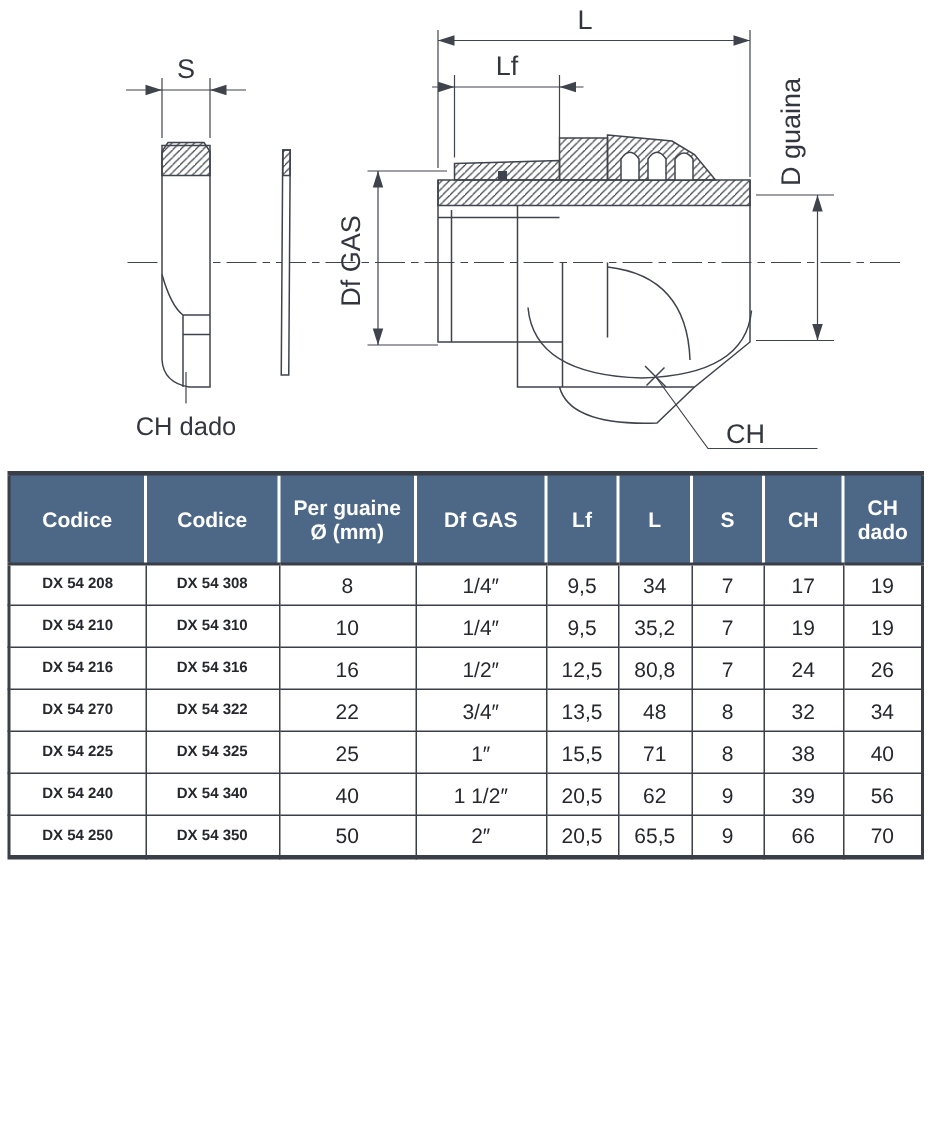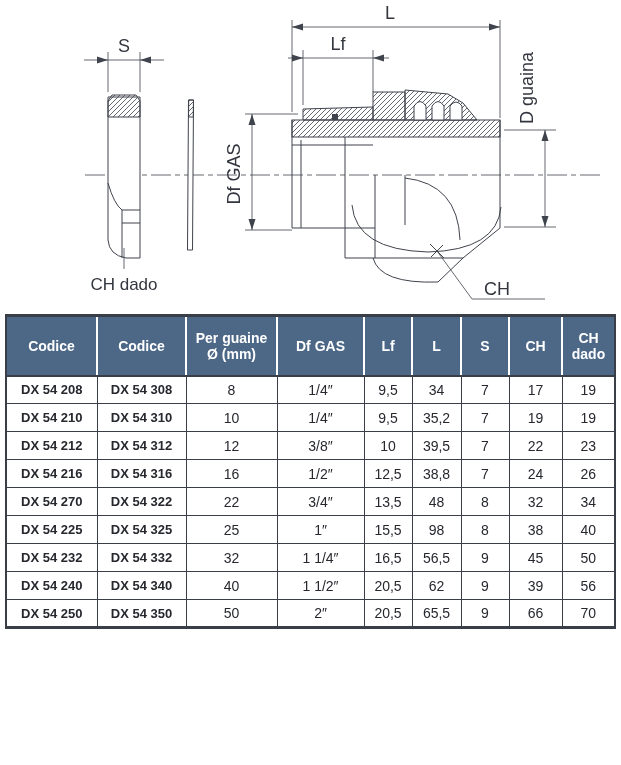--- a/index.html
+++ b/index.html
@@ -24,21 +24,21 @@
   .table-wrap{position:absolute;left:5px;top:314px;width:507px;}
   table{border-collapse:collapse;table-layout:fixed;width:611px;
         border-left:2px solid var(--grid);border-right:2px solid var(--grid);
         border-top:3px solid var(--grid);border-bottom:3px solid var(--grid);}
   th{background:var(--header-bg);color:var(--header-text);font-weight:bold;font-size:14px;
      height:60px;text-align:center;vertical-align:middle;line-height:1.15;
      border-right:2px solid #fff;border-bottom:2px solid var(--grid);white-space:pre-line;}
   th:last-child{border-right:none;}
   td{border:1px solid var(--grid);text-align:center;vertical-align:middle;
      font-size:14px;height:28px;color:var(--cell-text);}
-  td.code{font-weight:bold;font-size:13px;}
+  td.code{font-weight:bold;font-size:10px;}
 </style>
 </head>
 <body>
 
 <div class="page">
 
   <div class="diagram">
     <svg width="621" height="313" viewBox="0 0 621 313" xmlns="http://www.w3.org/2000/svg">
       <defs>
         <pattern id="hatch" width="5" height="5" patternUnits="userSpaceOnUse">
@@ -189,37 +189,26 @@
             <td class="code">DX 54 310</td>
             <td>10</td>
             <td>1/4″</td>
             <td>9,5</td>
             <td>35,2</td>
             <td>7</td>
             <td>19</td>
             <td>19</td>
           </tr>
           <tr>
-            <td class="code">DX 54 212</td>
-            <td class="code">DX 54 312</td>
-            <td>12</td>
-            <td>3/8″</td>
-            <td>10</td>
-            <td>39,5</td>
-            <td>7</td>
-            <td>22</td>
-            <td>23</td>
-          </tr>
-          <tr>
             <td class="code">DX 54 216</td>
             <td class="code">DX 54 316</td>
             <td>16</td>
             <td>1/2″</td>
             <td>12,5</td>
-            <td>38,8</td>
+            <td>80,8</td>
             <td>7</td>
             <td>24</td>
             <td>26</td>
           </tr>
           <tr>
             <td class="code">DX 54 270</td>
             <td class="code">DX 54 322</td>
             <td>22</td>
             <td>3/4″</td>
             <td>13,5</td>
@@ -227,35 +216,24 @@
             <td>8</td>
             <td>32</td>
             <td>34</td>
           </tr>
           <tr>
             <td class="code">DX 54 225</td>
             <td class="code">DX 54 325</td>
             <td>25</td>
             <td>1″</td>
             <td>15,5</td>
-            <td>98</td>
+            <td>71</td>
             <td>8</td>
             <td>38</td>
             <td>40</td>
-          </tr>
-          <tr>
-            <td class="code">DX 54 232</td>
-            <td class="code">DX 54 332</td>
-            <td>32</td>
-            <td>1 1/4″</td>
-            <td>16,5</td>
-            <td>56,5</td>
-            <td>9</td>
-            <td>45</td>
-            <td>50</td>
           </tr>
           <tr>
             <td class="code">DX 54 240</td>
             <td class="code">DX 54 340</td>
             <td>40</td>
             <td>1 1/2″</td>
             <td>20,5</td>
             <td>62</td>
             <td>9</td>
             <td>39</td>

